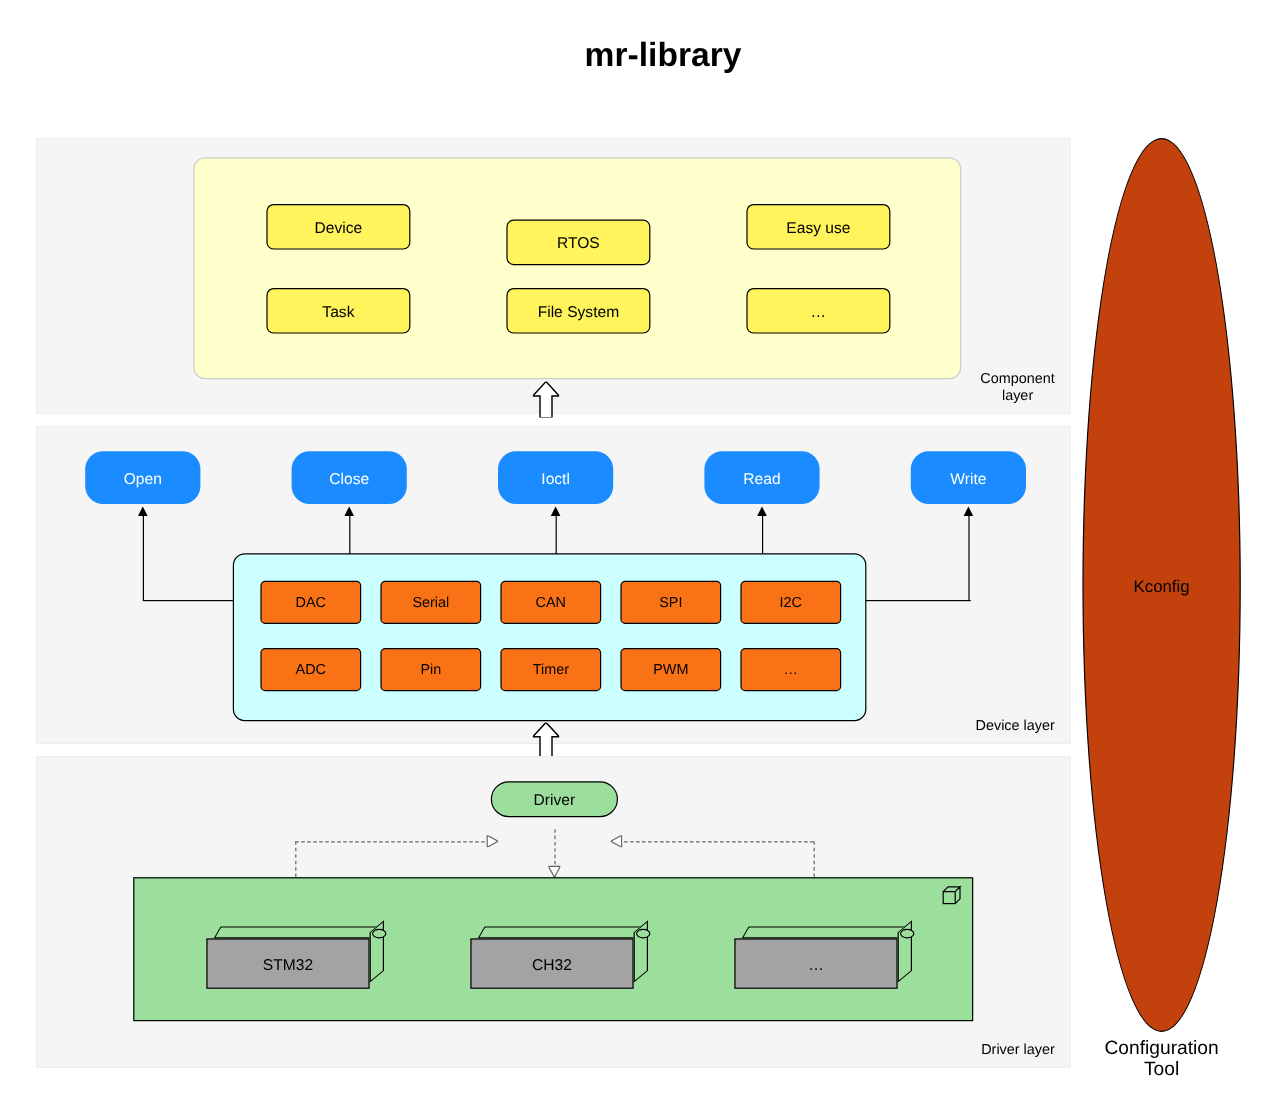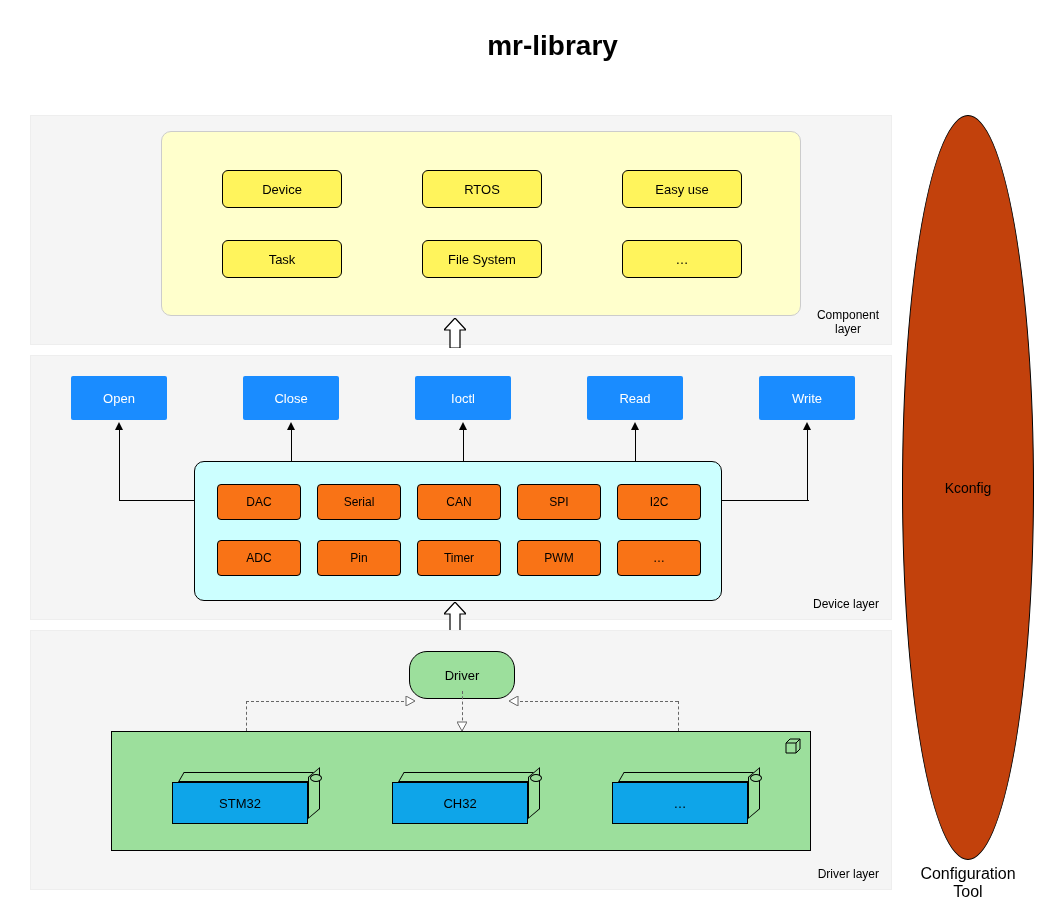--- a/index.html
+++ b/index.html
@@ -52,21 +52,21 @@
     align-items: center;
     justify-content: center;
     font-size: 13px;
   }
   
   #device-layer { left: 30px; top: 355px; width: 862px; height: 265px; }
   .blue-box {
     position: absolute;
     width: 96px; height: 44px;
     background: #1a8cff;
-    border-radius: 2px;
+    border-radius: 15px;
     color: #fff;
     display: flex;
     align-items: center;
     justify-content: center;
     font-size: 13px;
   }
   .device-panel {
     position: absolute;
     left: 163px; top: 105px;
     width: 528px; height: 140px;
@@ -83,21 +83,21 @@
     display: flex;
     align-items: center;
     justify-content: center;
     font-size: 12px;
   }
   
   #driver-layer { left: 30px; top: 630px; width: 862px; height: 260px; }
   .driver-box {
     position: absolute;
     left: 378px; top: 20px;
-    width: 106px; height: 48px;
+    width: 106px; height: 30px;
     background: #9cdf9c;
     border: 1px solid #000;
     border-radius: 18px;
     display: flex;
     align-items: center;
     justify-content: center;
     font-size: 13px;
   }
   .driver-panel {
     position: absolute;
@@ -111,21 +111,21 @@
     right: 8px; top: 6px;
   }
   .hw-box {
     position: absolute;
     width: 148px; height: 52px;
   }
   .hw-front {
     position: absolute;
     left: 0; top: 10px;
     width: 136px; height: 42px;
-    background: #0ea5e9;
+    background: #a3a3a3;
     border: 1px solid #000;
     display: flex;
     align-items: center;
     justify-content: center;
     font-size: 13px;
   }
   .hw-top {
     position: absolute;
     left: 6px; top: 0;
     width: 136px; height: 10px;
@@ -189,21 +189,21 @@
   .dashed-h { position: absolute; border-top: 1px dashed #666; }
 </style>
 </head>
 <body>
 
 <div class="title">mr-library</div>
 
 <div id="component-layer" class="layer">
   <div class="component-panel">
     <div class="yellow-box" style="left:60px; top:38px">Device</div>
-    <div class="yellow-box" style="left:260px; top:38px">RTOS</div>
+    <div class="yellow-box" style="left:260px; top:51px">RTOS</div>
     <div class="yellow-box" style="left:60px; top:108px">Task</div>
     <div class="yellow-box" style="left:460px; top:38px">Easy use</div>
     <div class="yellow-box" style="left:260px; top:108px">File System</div>
     <div class="yellow-box" style="left:460px; top:108px">…</div>
   </div>
   <div class="layer-label" style="white-space:pre-line">Component
 layer</div>
 </div>
 
 <svg class="big-arrow" style="top:318px" viewBox="0 0 22 30">

